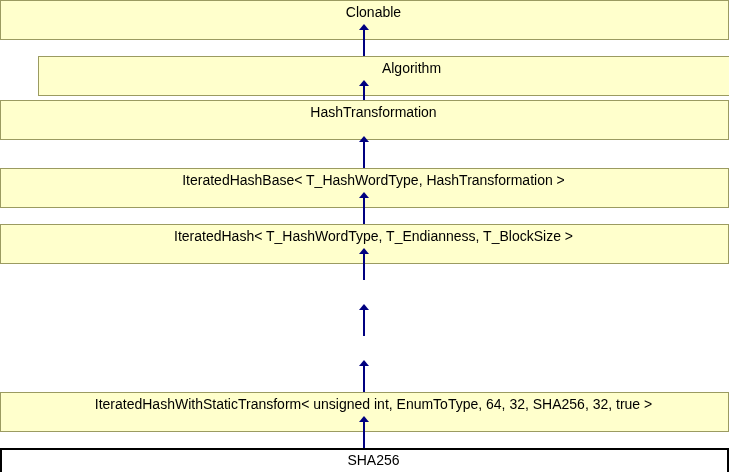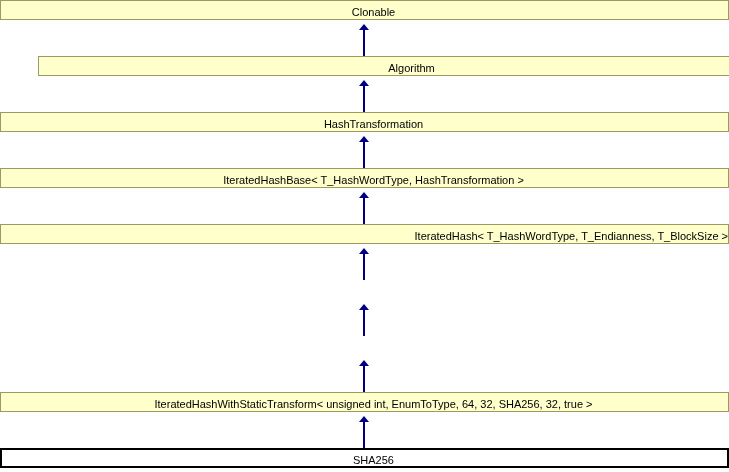--- a/index.html
+++ b/index.html
@@ -12,41 +12,41 @@
     width: 729px;
     height: 472px;
     background: var(--canvas-bg, #ffffff);
     font-family: "Liberation Sans", "DejaVu Sans", sans-serif;
     overflow: hidden;
   }
   .node {
     position: absolute;
     left: 0;
     width: 729px;
-    height: 20px;
+    height: 40px;
     box-sizing: border-box;
     background: var(--node-fill, #ffffcc);
     border: 1px solid var(--node-border, #9b9b61);
     color: var(--text-color, #000000);
-    font-size: 11px;
+    font-size: 14px;
     line-height: 22px;
     text-align: center;
     white-space: nowrap;
     padding-left: 18px;
   }
   .node.current {
     background: var(--highlight-fill, #ffffff);
     border: 2px solid var(--highlight-border, #000000);
     line-height: 20px;
   }
   .n0 { top: 0px; }
   .n1 { top: 56px; margin-left: 38px; }
-  .n2 { top: 112px; }
+  .n2 { top: 100px; }
   .n3 { top: 168px; }
-  .n4 { top: 224px; text-align: right; }
+  .n4 { top: 224px; }
   .n5 { top: 280px; }
   .n6 { top: 336px; }
   .n7 { top: 392px; }
   .n8 { top: 448px; text-align: center; }
   .connector {
     position: absolute;
     left: 359px;
     width: 11px;
     height: 32px;
   }

